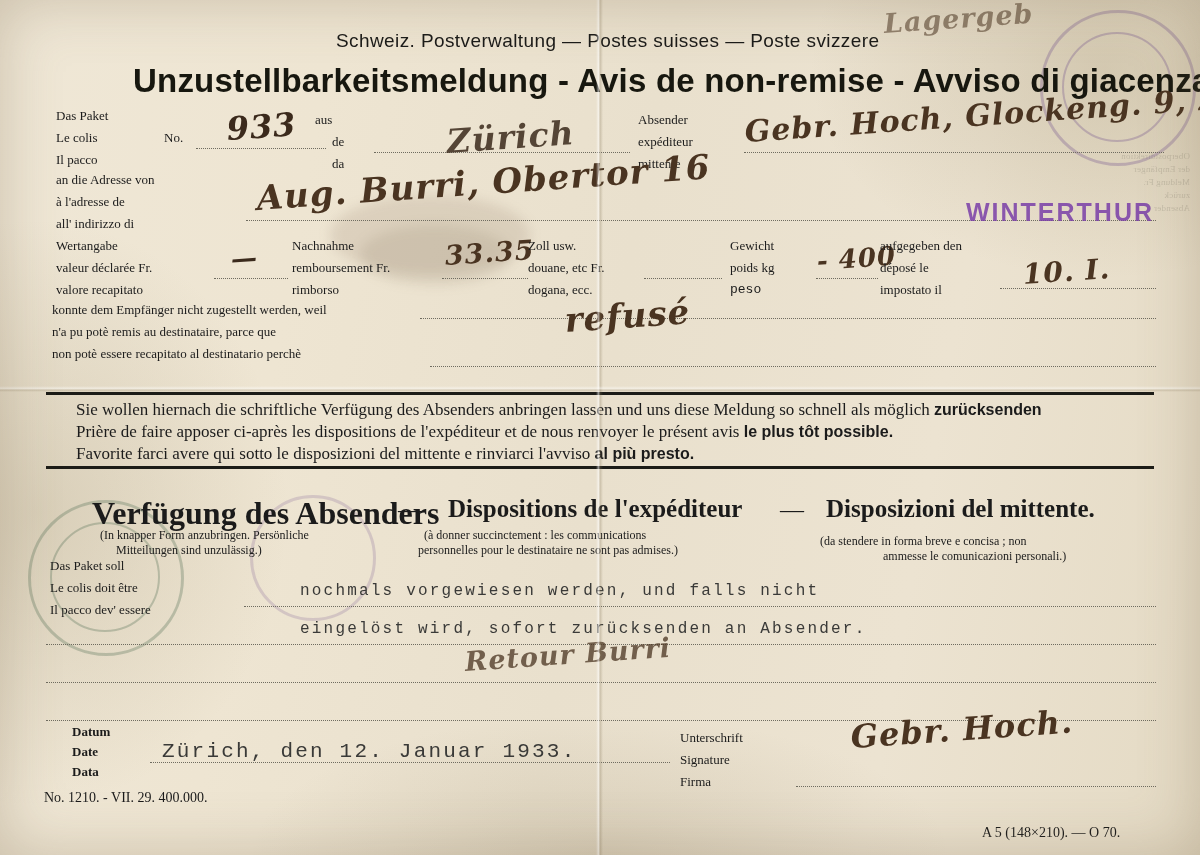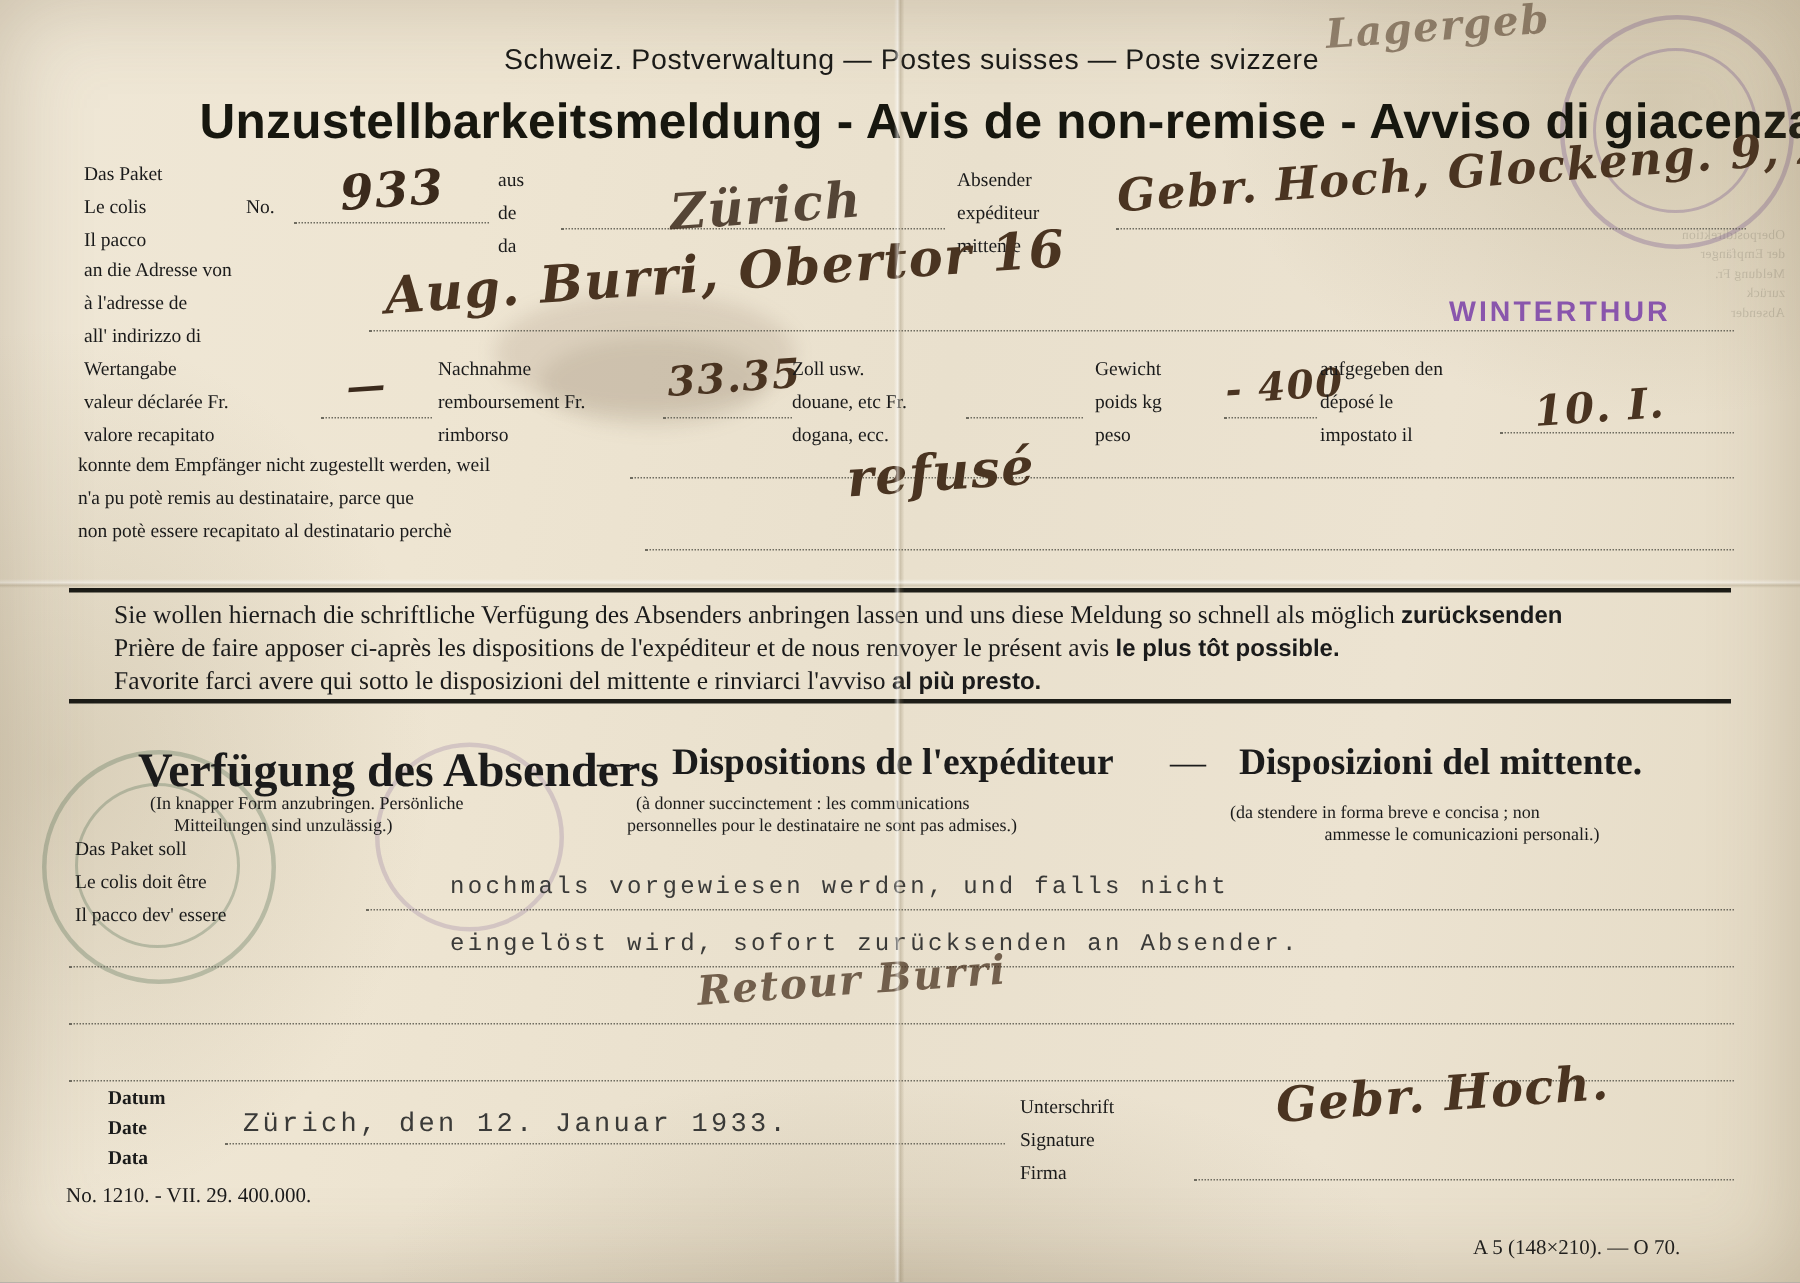--- a/index.html
+++ b/index.html
@@ -89,21 +89,21 @@
     font-family: "Liberation Mono", monospace;
     font-size: 16px;
     letter-spacing: 2.2px;
     color: #3a3a38;
   }
 
   
   .stamp-purple {
     font-family: "Liberation Sans", sans-serif;
     font-weight: bold;
-    font-size: 19px;
+    font-size: 25px;
     letter-spacing: 2px;
     color: #7a3fa8;
     opacity: 0.85;
   }
   
   .stamp-circle {
     position: absolute;
     border-radius: 50%;
     opacity: 0.30;
     pointer-events: none;
@@ -163,21 +163,21 @@
     <div class="t hdr-main" style="left:133px; top:62px;">Unzustellbarkeitsmeldung - Avis de non-remise - Avviso di giacenza</div>
 
     <div class="t lbl" style="left:56px; top:108px;">Das Paket</div>
     <div class="t lbl" style="left:56px; top:130px;">Le colis</div>
     <div class="t lbl" style="left:56px; top:152px;">Il pacco</div>
 
     <div class="t lbl" style="left:164px; top:130px;">No.</div>
     <div class="rule-line" style="left:196px; top:148px; width:130px;"></div>
     <div class="t hand" style="left:228px; top:110px; font-size:32px;">933</div>
 
-    <div class="t lbl" style="left:332px; top:112px;">aus</div>
+    <div class="t lbl" style="left:315px; top:112px;">aus</div>
     <div class="t lbl" style="left:332px; top:134px;">de</div>
     <div class="t lbl" style="left:332px; top:156px;">da</div>
     <div class="rule-line" style="left:374px; top:152px; width:256px;"></div>
     <div class="t hand" style="left:448px; top:122px; font-size:33px; opacity:0.85;">Zürich</div>
 
     <div class="t lbl" style="left:638px; top:112px;">Absender</div>
     <div class="t lbl" style="left:638px; top:134px;text-align:right;">expéditeur</div>
     <div class="t lbl" style="left:638px; top:156px;">mittente</div>
     <div class="rule-line" style="left:744px; top:152px; width:420px;"></div>
     <div class="t hand hand-brown" style="left:746px; top:114px; font-size:30px;">Gebr. Hoch, Glockeng. 9, Zch.</div>
@@ -202,21 +202,21 @@
     <div class="t hand hand-brown" style="left:446px; top:240px; font-size:27px;">33.35</div>
 
     <div class="t lbl" style="left:528px; top:238px;">Zoll usw.</div>
     <div class="t lbl" style="left:528px; top:260px;">douane, etc Fr.</div>
     <div class="t lbl" style="left:528px; top:282px;">dogana, ecc.</div>
     <div class="rule-line" style="left:644px; top:278px; width:78px;"></div>
     <div class="t hand hand-brown" style="left:650px; top:244px; font-size:26px;"></div>
 
     <div class="t lbl" style="left:730px; top:238px;">Gewicht</div>
     <div class="t lbl" style="left:730px; top:260px;">poids    kg</div>
-    <div class="t lbl" style="left:730px; top:282px;">peso</div>
+    <div class="t lbl" style="left:730px; top:282px;font-family:Liberation Mono, monospace;">peso</div>
     <div class="rule-line" style="left:816px; top:278px; width:62px;"></div>
     <div class="t hand hand-brown" style="left:818px; top:246px; font-size:26px;">- 400</div>
 
     <div class="t lbl" style="left:880px; top:238px;">aufgegeben den</div>
     <div class="t lbl" style="left:880px; top:260px;">déposé le</div>
     <div class="t lbl" style="left:880px; top:282px;">impostato il</div>
     <div class="rule-line" style="left:1000px; top:288px; width:156px;"></div>
     <div class="t hand hand-brown" style="left:1024px; top:258px; font-size:28px;">10. I.</div>
 
     <div class="t lbl" style="left:52px; top:302px;">konnte dem Empfänger nicht zugestellt werden, weil</div>
@@ -262,21 +262,21 @@
     <div class="rule-line" style="left:46px; top:720px; width:1110px;"></div>
 
     <div class="t typed" style="left:300px; top:582px;">nochmals  vorgewiesen  werden,  und  falls  nicht</div>
     <div class="t typed" style="left:300px; top:620px;">eingelöst wird, sofort zurücksenden an Absender.</div>
     <div class="t hand hand-brown" style="left:466px; top:646px; font-size:27px; opacity:0.75;">Retour  Burri</div>
 
     <div class="t lbl lbl-b" style="left:72px; top:724px;">Datum</div>
     <div class="t lbl lbl-b" style="left:72px; top:744px;">Date</div>
     <div class="t lbl lbl-b" style="left:72px; top:764px;">Data</div>
     <div class="rule-line" style="left:150px; top:762px; width:520px;"></div>
-    <div class="t typed" style="left:162px; top:740px; font-size:18px;">Zürich, den 12. Januar 1933.</div>
+    <div class="t typed" style="left:162px; top:740px; font-size:21px;">Zürich, den 12. Januar 1933.</div>
 
     <div class="t lbl" style="left:680px; top:730px;">Unterschrift</div>
     <div class="t lbl" style="left:680px; top:752px;">Signature</div>
     <div class="t lbl" style="left:680px; top:774px;">Firma</div>
     <div class="rule-line" style="left:796px; top:786px; width:360px;"></div>
     <div class="t hand hand-brown" style="left:852px; top:718px; font-size:32px;">Gebr. Hoch.</div>
 
     <div class="t" style="left:44px; top:790px; font-size:14px;">No. 1210. - VII. 29. 400.000.</div>
     <div class="t" style="left:982px; top:806px; font-size:14px;margin-top:19px;">A 5 (148×210). — O 70.</div>
   </div>

